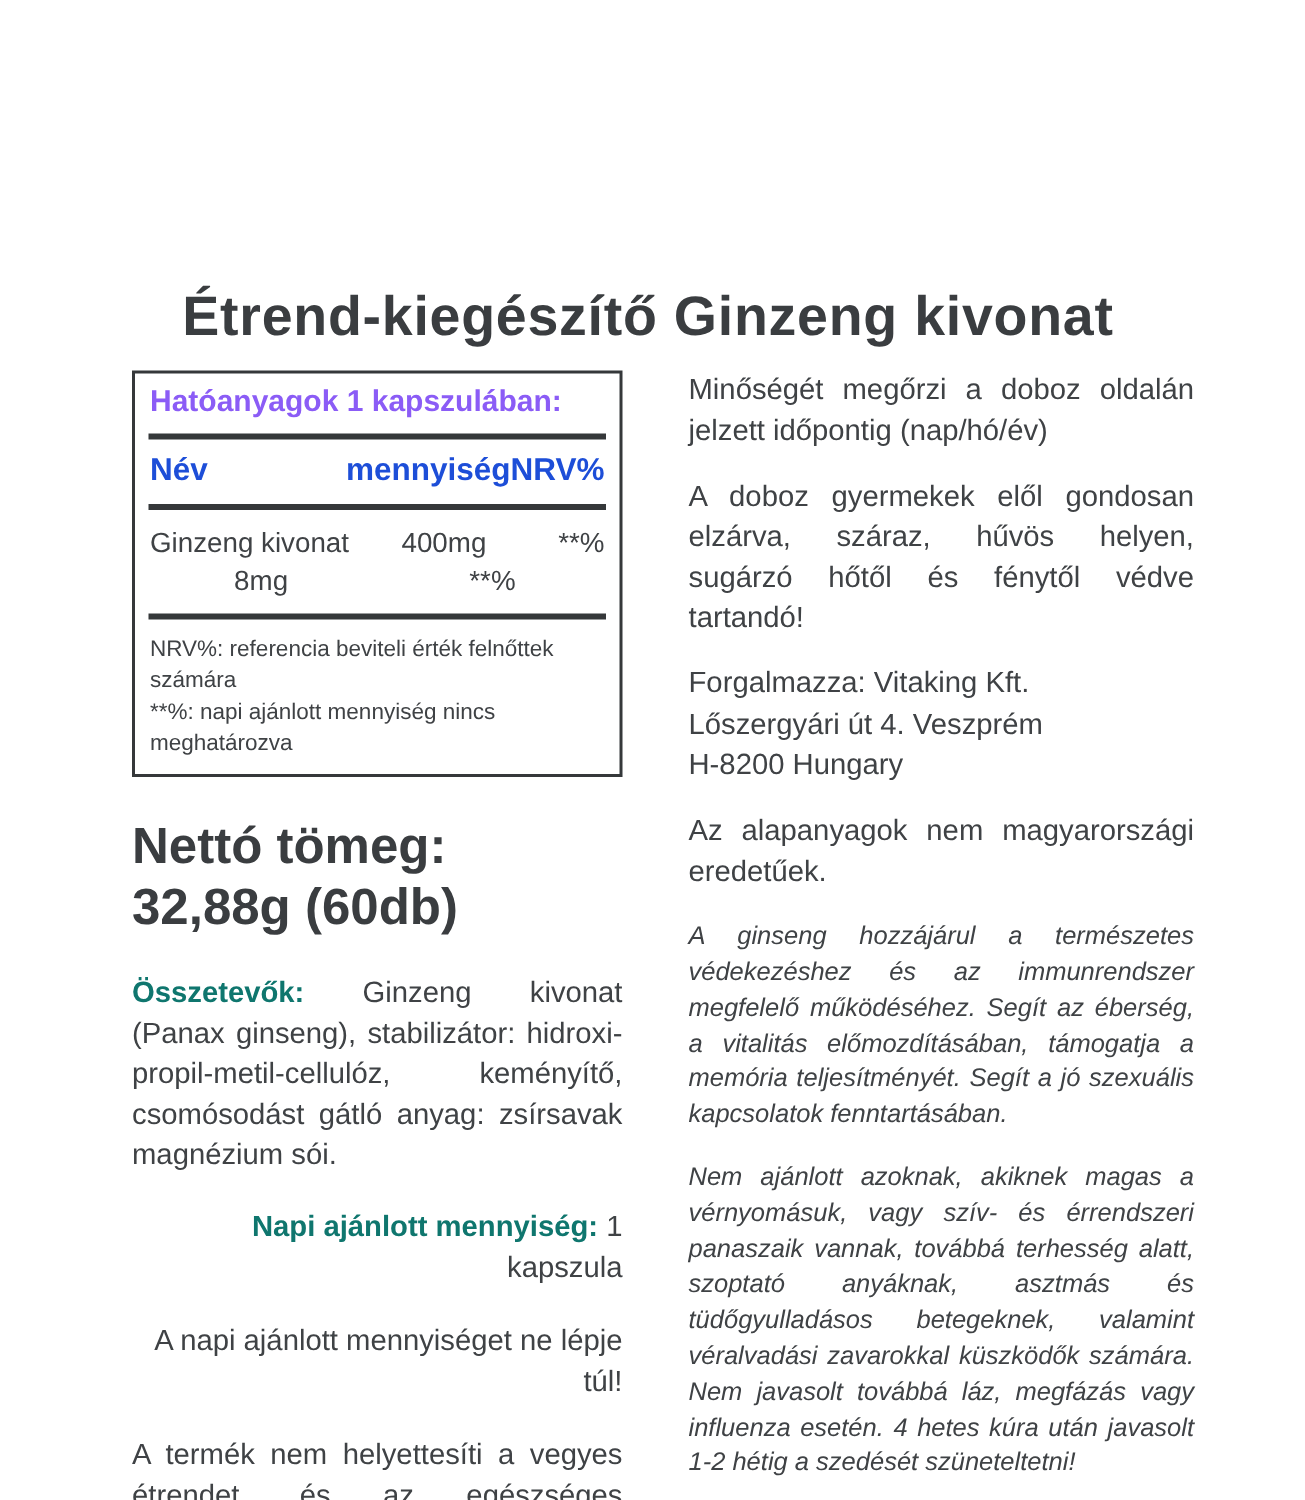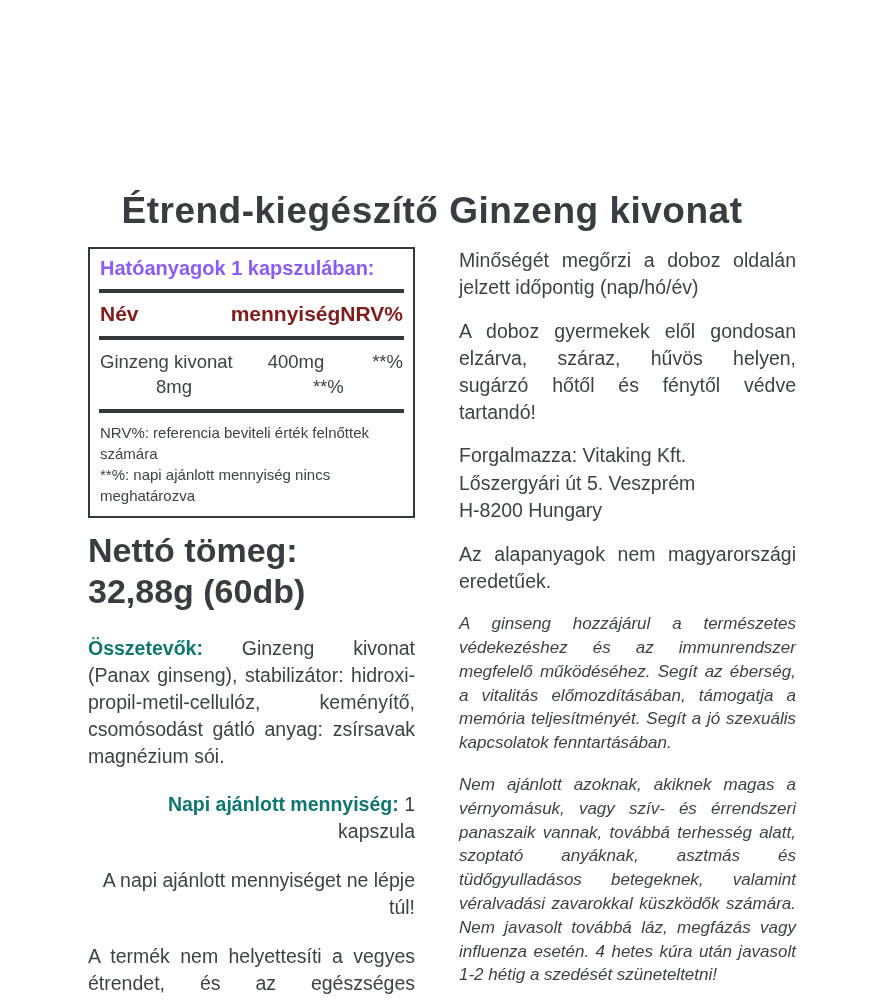--- a/index.html
+++ b/index.html
@@ -36,42 +36,42 @@
     padding:8px 1px 9px 1px;
     color:#8b5cf6;
   }
   .facts-header{
     display:grid;
     grid-template-columns:1.55fr 1fr 0.62fr;
     border-top:4px solid #35383a;
     border-bottom:4px solid #35383a;
     padding:9px 1px 10px 1px;
     font-size:21px;font-weight:bold;
-    color:#7f1d1d;
+    color:#1d4ed8;
     align-items:baseline;
   }
   .facts-row{
     display:grid;
     grid-template-columns:1.55fr 1fr 0.62fr;
     font-size:18.5px;
     padding:1.5px 1px;
     align-items:baseline;
   }
   .facts-rows{padding:9px 0 10px 0;}
   .cell-amount{text-align:center;}
   .cell-nrv{text-align:right;}
   .facts-footnotes{
     border-top:4px solid #35383a;
     padding:9px 1px 10px 1px;
     font-size:15px;
     line-height:1.4;
   }
   
   .net-weight{
-    margin-top:12px;
+    margin-top:26px;
     font-size:34px;font-weight:bold;
     line-height:1.22;
     color:#3a3d40;
   }
   .para{
     font-size:19.5px;
     line-height:1.38;
     margin-top:22px;
     text-align:justify;
   }
@@ -157,21 +157,21 @@
     </div>
 
     <div class="col-right">
 
       <p class="rpara">Minőségét megőrzi a doboz oldalán jelzett időpontig (nap/hó/év)</p>
 
       <p class="rpara">A doboz gyermekek elől gondosan elzárva, száraz, hűvös helyen, sugárzó hőtől és fénytől védve tartandó!</p>
 
       <div class="rlines">
         <div>Forgalmazza: Vitaking Kft.</div>
-        <div>Lőszergyári út 5. Veszprém</div>
+        <div>Lőszergyári út 4. Veszprém</div>
         <div>H-8200 Hungary</div>
       </div>
 
       <p class="rpara">Az alapanyagok nem magyarországi eredetűek.</p>
 
       <p class="ipara">A ginseng hozzájárul a természetes védekezéshez és az immunrendszer megfelelő működéséhez. Segít az éberség, a vitalitás előmozdításában, támogatja a memória teljesítményét. Segít a jó szexuális kapcsolatok fenntartásában.</p>
 
       <p class="ipara">Nem ajánlott azoknak, akiknek magas a vérnyomásuk, vagy szív- és érrendszeri panaszaik vannak, továbbá terhesség alatt, szoptató anyáknak, asztmás és tüdőgyulladásos betegeknek, valamint véralvadási zavarokkal küszködők számára. Nem javasolt továbbá láz, megfázás vagy influenza esetén. 4 hetes kúra után javasolt 1-2 hétig a szedését szüneteltetni!</p>
 
     </div>

